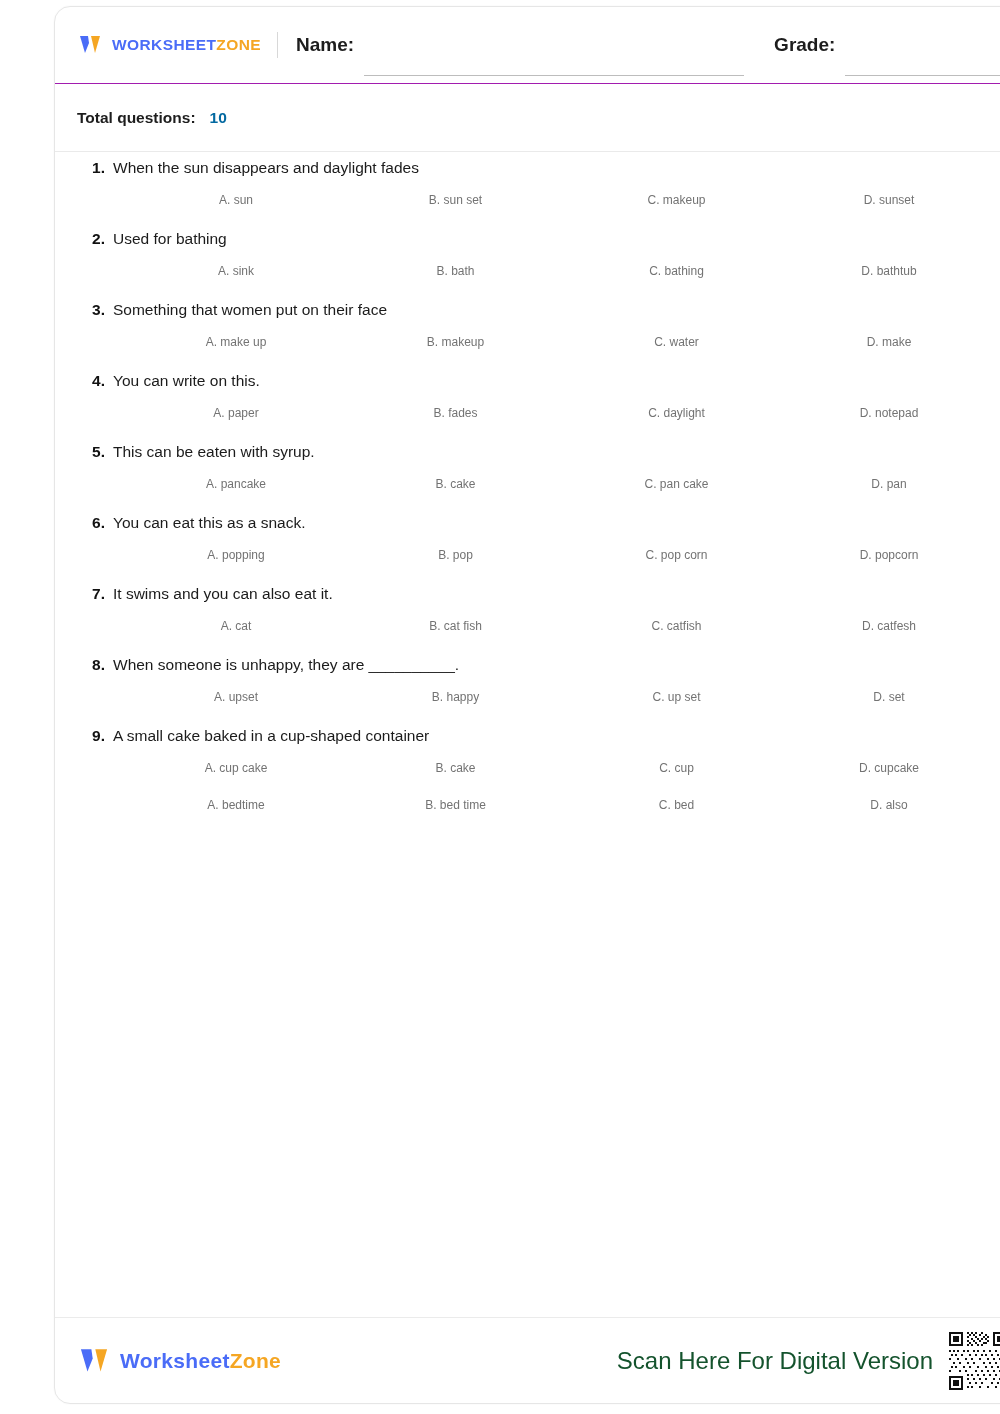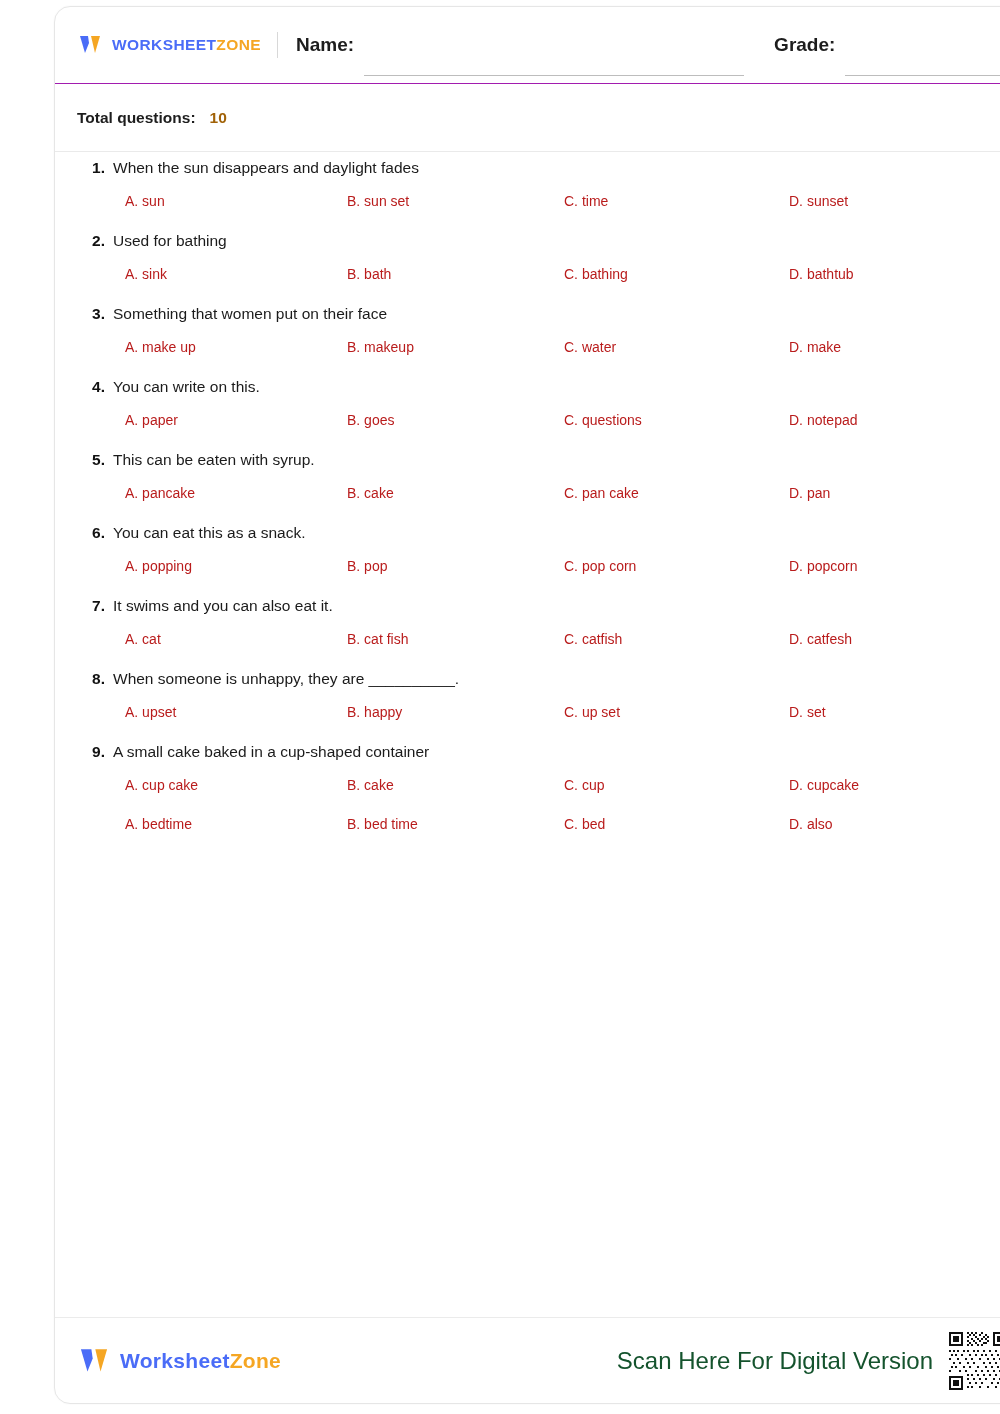--- a/index.html
+++ b/index.html
@@ -95,21 +95,21 @@
     padding-left: 22px;
   }
   .total-bar .tq-label {
     font-size: 15.5px;
     font-weight: 700;
     color: #1d1d1d;
   }
   .total-bar .tq-value {
     font-size: 15.5px;
     font-weight: 700;
-    color: #a16207;
+    color: #0369a1;
     margin-left: 14px;
   }
 
   
   .questions {
     position: absolute;
     left: 0;
     top: 152px;
     width: 100%;
     padding: 0 22px 0 22px;
@@ -133,22 +133,23 @@
     font-size: 15.5px;
     color: #1b1b1b;
     text-align: center;
   }
   .choices {
     display: flex;
     padding-left: 48px;
     margin-bottom: 23px;
   }
   .choice {
-    font-size: 14px;
-    color: #b91c1c;
+    font-size: 12px;
+    color: #737373;
+    text-align: center;
   }
   .c1 { width: 222px; }
   .c2 { width: 217px; }
   .c3 { width: 225px; }
   .c4 { width: 200px; }
 
   
   .footer {
     position: absolute;
     left: 0;
@@ -217,21 +218,21 @@
     <div class="questions">
 
       <div class="q-block">
         <div class="q-line">
           <span class="q-num">1.</span>
           <span class="q-text">When the sun disappears and daylight fades</span>
         </div>
         <div class="choices">
           <span class="choice c1">A. sun</span>
           <span class="choice c2">B. sun set</span>
-          <span class="choice c3">C. time</span>
+          <span class="choice c3">C. makeup</span>
           <span class="choice c4">D. sunset</span>
         </div>
       </div>
 
       <div class="q-block">
         <div class="q-line">
           <span class="q-num">2.</span>
           <span class="q-text">Used for bathing</span>
         </div>
         <div class="choices">
@@ -255,22 +256,22 @@
         </div>
       </div>
 
       <div class="q-block">
         <div class="q-line">
           <span class="q-num">4.</span>
           <span class="q-text">You can write on this.</span>
         </div>
         <div class="choices">
           <span class="choice c1">A. paper</span>
-          <span class="choice c2">B. goes</span>
-          <span class="choice c3">C. questions</span>
+          <span class="choice c2">B. fades</span>
+          <span class="choice c3">C. daylight</span>
           <span class="choice c4">D. notepad</span>
         </div>
       </div>
 
       <div class="q-block">
         <div class="q-line">
           <span class="q-num">5.</span>
           <span class="q-text">This can be eaten with syrup.</span>
         </div>
         <div class="choices">

